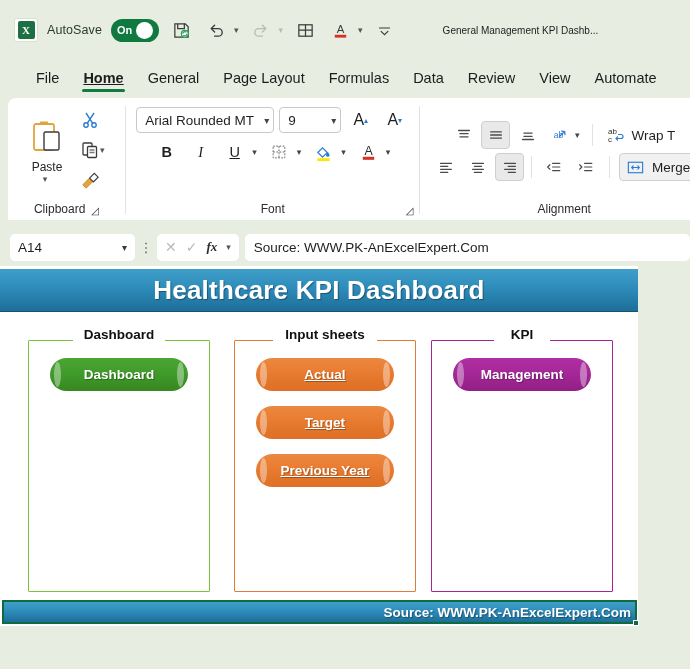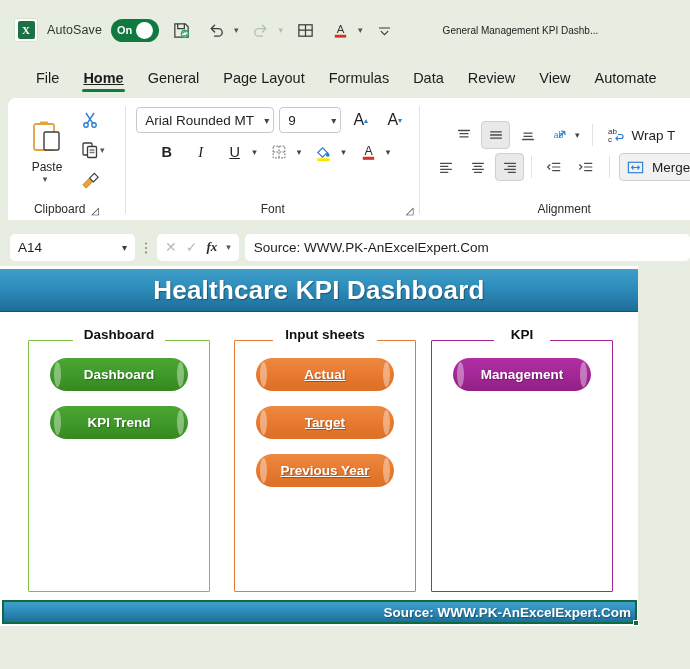--- a/index.html
+++ b/index.html
@@ -498,23 +498,20 @@
       <div class="panels">
 
         <div class="gbox" style="--gc:#7ec142; left:28px; width:182px; height:252px;">
           <div class="frame"></div>
           <div class="notch" style="width:92px"></div>
           <div class="gbox-label">Dashboard</div>
           <div class="btns">
             <div class="pill pill-green">
               <span>Dashboard</span>
             </div>
-            <div class="pill pill-green">
-              <span>KPI Trend</span>
-            </div>
           </div>
         </div>
 
         <div class="gbox" style="--gc:#e07b39; left:234px; width:182px; height:252px;">
           <div class="frame"></div>
           <div class="notch" style="width:104px"></div>
           <div class="gbox-label">Input sheets</div>
           <div class="btns">
             <div class="pill pill-orange">
               <span>Actual</span>

